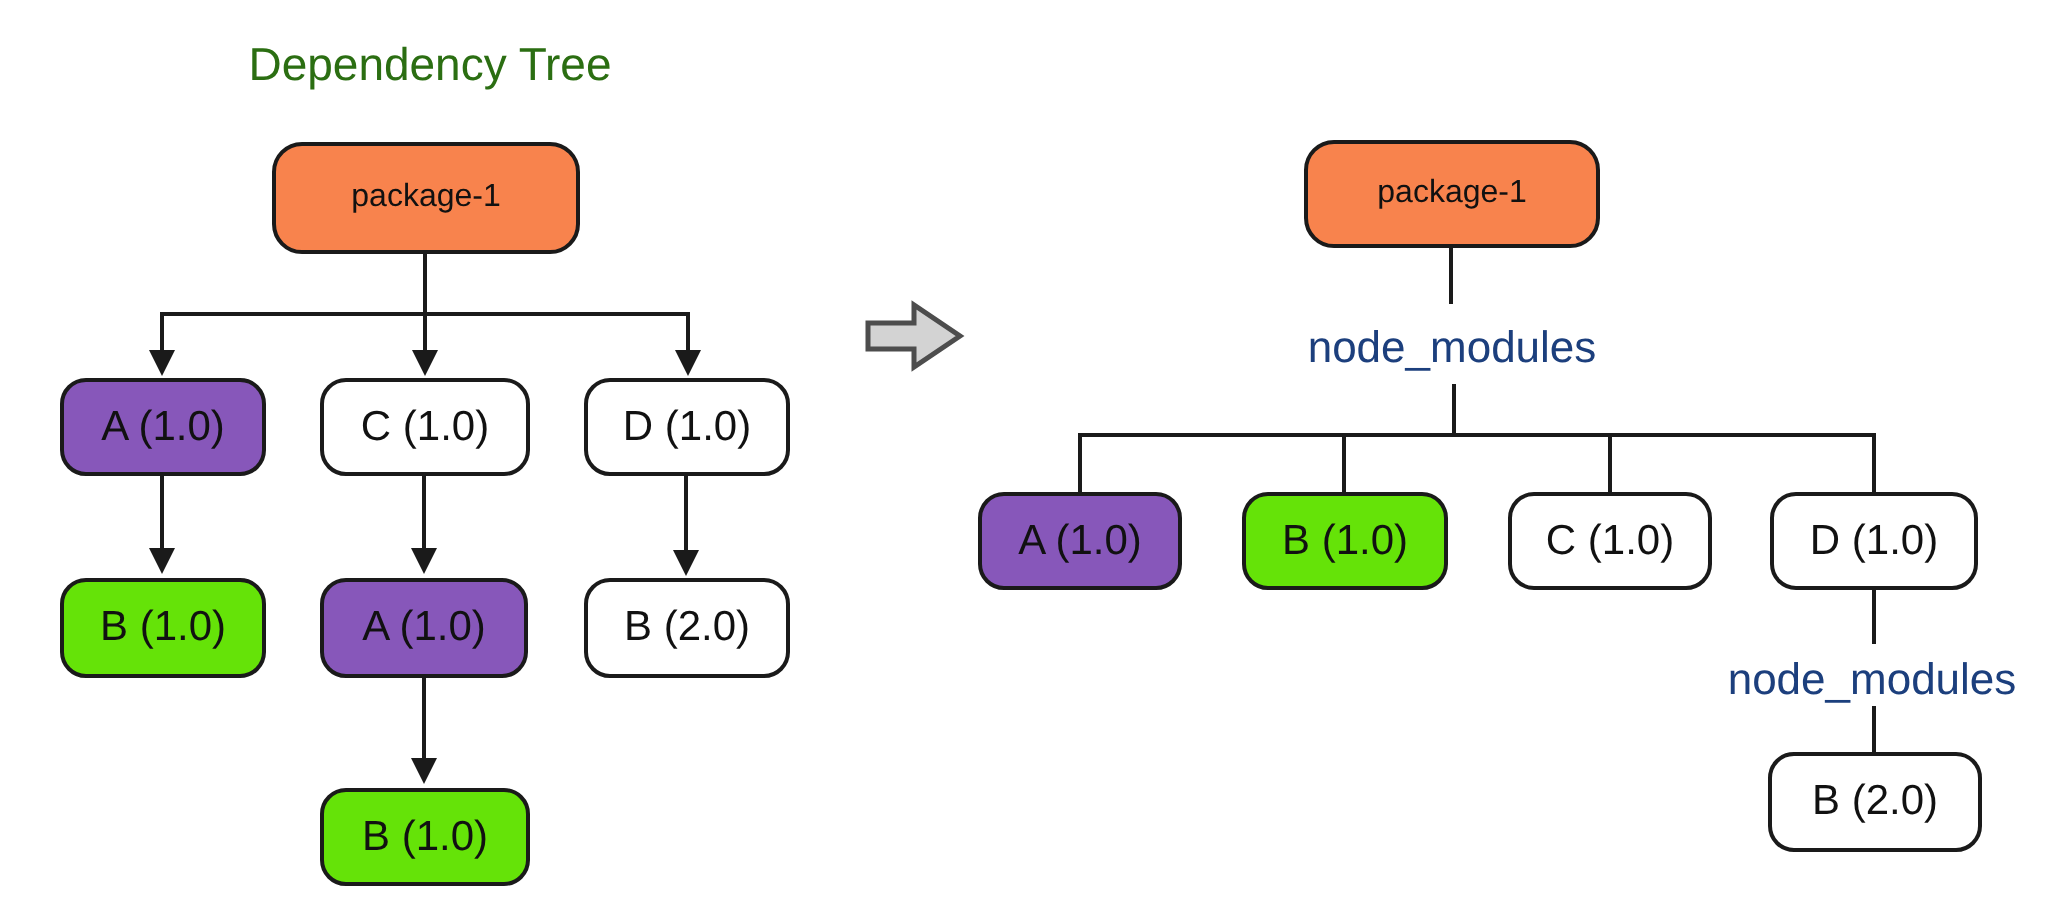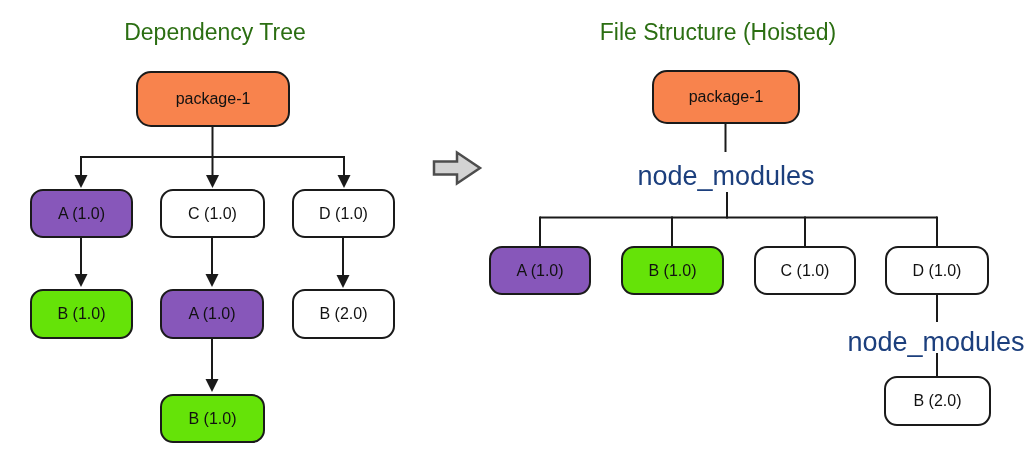--- a/index.html
+++ b/index.html
@@ -24,30 +24,30 @@
     font-weight: 400;
   }
   .node {
     position: absolute;
     box-sizing: border-box;
     border: 2px solid #1a1a1a;
     border-radius: 13px;
     display: flex;
     align-items: center;
     justify-content: center;
-    font-size: 16px;
+    font-size: 21px;
     color: #111111;
     background: #ffffff;
   }
   .node.root { border-radius: 15px; font-size: 16px; }
   .folder {
     position: absolute;
     width: 300px;
     text-align: center;
-    font-size: 27px;
+    font-size: 22px;
     font-weight: 400;
   }
 </style>
 </head>
 <body>
 
 <div id="stage">
 
   <svg id="wires" viewBox="0 0 1024 458">
 
@@ -94,21 +94,20 @@
   <div class="node" style="left: 30px; top: 189px; width: 103px; height: 49px; background-color: rgb(135, 87, 186);">A (1.0)</div>
   <div class="node" style="left: 160px; top: 189px; width: 105px; height: 49px; background-color: rgb(255, 255, 255);">C (1.0)</div>
   <div class="node" style="left: 292px; top: 189px; width: 103px; height: 49px; background-color: rgb(255, 255, 255);">D (1.0)</div>
 
   <div class="node" style="left: 30px; top: 289px; width: 103px; height: 50px; background-color: rgb(101, 227, 8);">B (1.0)</div>
   <div class="node" style="left: 160px; top: 289px; width: 104px; height: 50px; background-color: rgb(135, 87, 186);">A (1.0)</div>
   <div class="node" style="left: 292px; top: 289px; width: 103px; height: 50px; background-color: rgb(255, 255, 255);">B (2.0)</div>
 
   <div class="node" style="left: 160px; top: 394px; width: 105px; height: 49px; background-color: rgb(101, 227, 8);">B (1.0)</div>
 
-  <div class="title" style="left: 568px; top: 19px; color: rgb(43, 110, 18);">File Structure (Hoisted)</div>
 
   <div class="node root" style="left: 652px; top: 70px; width: 148px; height: 54px; background-color: rgb(248, 131, 77);">package-1</div>
 
   <div class="folder" style="left: 576px; top: 161px; color: rgb(28, 63, 125);">node_modules</div>
 
   <div class="node" style="left: 489px; top: 246px; width: 102px; height: 49px; background-color: rgb(135, 87, 186);">A (1.0)</div>
   <div class="node" style="left: 621px; top: 246px; width: 103px; height: 49px; background-color: rgb(101, 227, 8);">B (1.0)</div>
   <div class="node" style="left: 754px; top: 246px; width: 102px; height: 49px; background-color: rgb(255, 255, 255);">C (1.0)</div>
   <div class="node" style="left: 885px; top: 246px; width: 104px; height: 49px; background-color: rgb(255, 255, 255);">D (1.0)</div>
 

